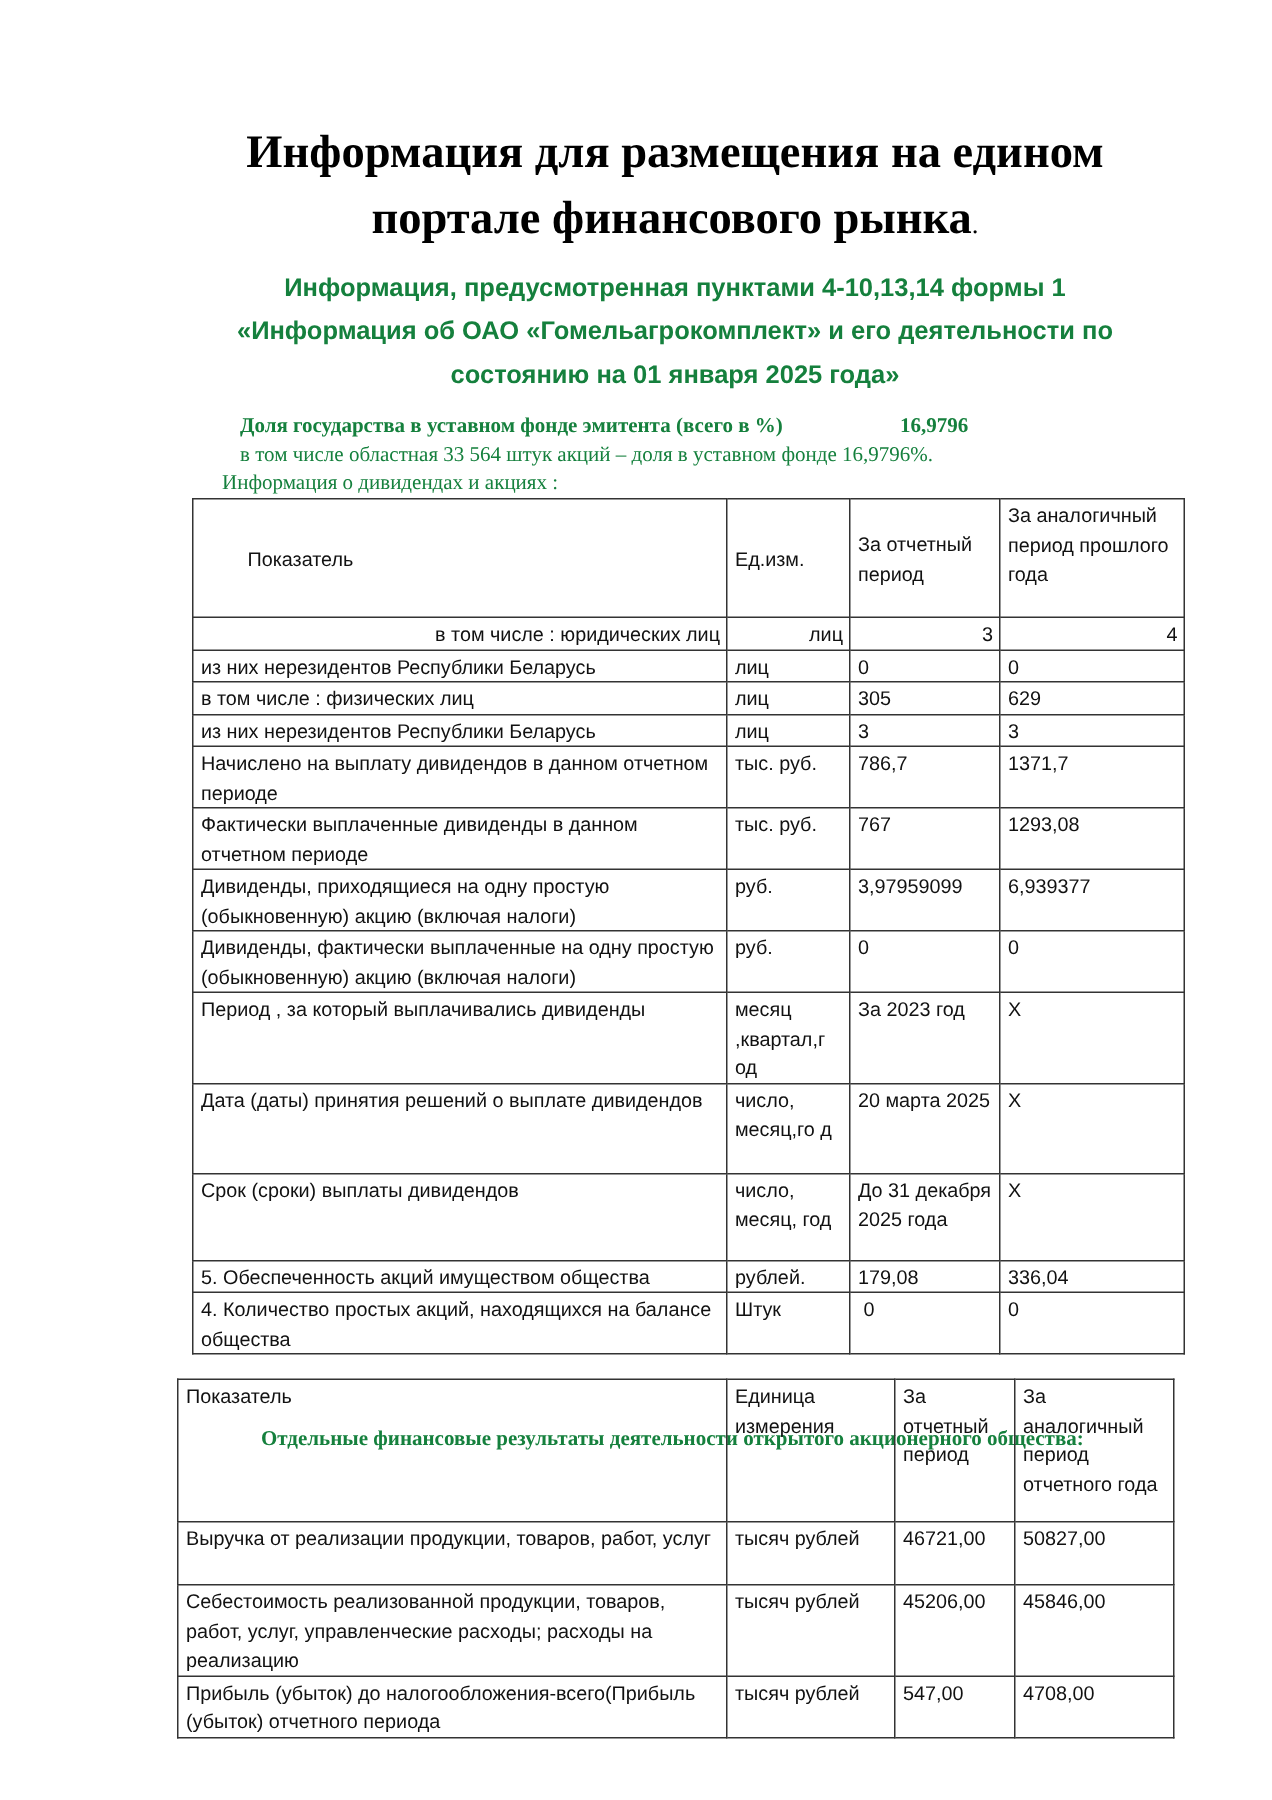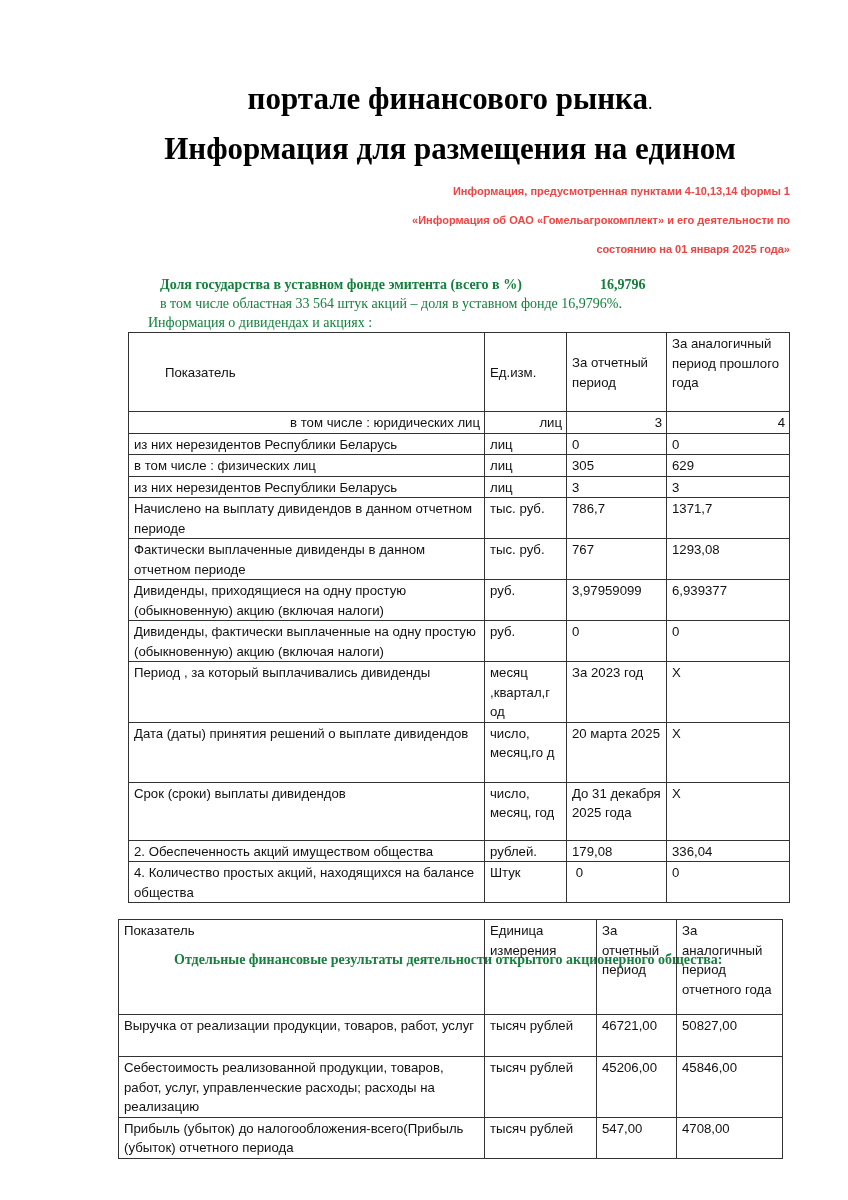--- a/index.html
+++ b/index.html
@@ -6,23 +6,23 @@
   body { width: 848px; height: 1200px; position: relative; overflow: hidden; color: #111; }
   .page { position: absolute; left: 0; top: 0; width: 848px; height: 1200px; }
 
   .title {
     position: absolute; left: 100px; width: 700px; text-align: center;
     font-family: "Liberation Serif", "DejaVu Serif", serif; font-weight: bold;
     font-size: 31px; line-height: 46px; color: #000;
   }
   .title .dot { font-size: 18px; font-weight: normal; }
   .subtitle {
-    position: absolute; left: 110px; width: 680px; text-align: right;
+    position: absolute; left: 110px; width: 680px; text-align: center;
     font-family: "Liberation Sans", "DejaVu Sans", sans-serif; font-weight: bold;
-    font-size: 11px; line-height: 29px; color: #ef4444;
+    font-size: 17px; line-height: 29px; color: #15803d;
   }
   .txt {
     position: absolute; font-family: Liberation Serif, serif;
     font-size: 14px; color: #15803d; white-space: nowrap; line-height: 16px;
   }
   .bold { font-weight: bold; }
 
   table.grid {
     position: absolute; border-collapse: collapse; table-layout: fixed;
     font-family: "Liberation Sans", "DejaVu Sans", sans-serif; font-size: 13.2px; color: #111;
@@ -33,22 +33,22 @@
   }
   table.grid td.mid { vertical-align: middle; }
   table.grid td.hdr-ind { padding-left: 36px; }
 </style>
 </head>
 <body>
 
 <div class="page">
 
   <div class="title" style="top:78px;">
+    <div>Информация для размещения на едином</div>
     <div style="margin-top:-2px;"><span>портале финансового рынка</span><span class="dot">.</span></div>
-    <div>Информация для размещения на едином</div>
   </div>
 
   <div class="subtitle" style="top:177px;">
     <div>Информация, предусмотренная пунктами 4-10,13,14 формы 1</div>
     <div>«Информация об ОАО  «Гомельагрокомплект» и его деятельности по</div>
     <div>состоянию на 01 января 2025 года»</div>
   </div>
 
   <div class="txt bold" style="left:160px; top:277px;">Доля государства в уставном фонде эмитента  (всего в %)</div>
   <div class="txt bold" style="left:600px; top:277px;">16,9796</div>
@@ -129,21 +129,21 @@
       <td>20 марта 2025</td>
       <td>Х</td>
     </tr>
     <tr style="height:58px;">
       <td>Срок (сроки) выплаты дивидендов</td>
       <td>число, месяц, год</td>
       <td>До 31 декабря 2025 года</td>
       <td>Х</td>
     </tr>
     <tr style="height:20px;">
-      <td>2. Обеспеченность акций имуществом общества</td>
+      <td>5. Обеспеченность акций имуществом общества</td>
       <td>рублей.</td>
       <td>179,08</td>
       <td>336,04</td>
     </tr>
     <tr style="height:40px;">
       <td>4. Количество простых акций, находящихся на балансе общества</td>
       <td>Штук</td>
       <td style="white-space:pre;"> 0</td>
       <td>0</td>
     </tr>

